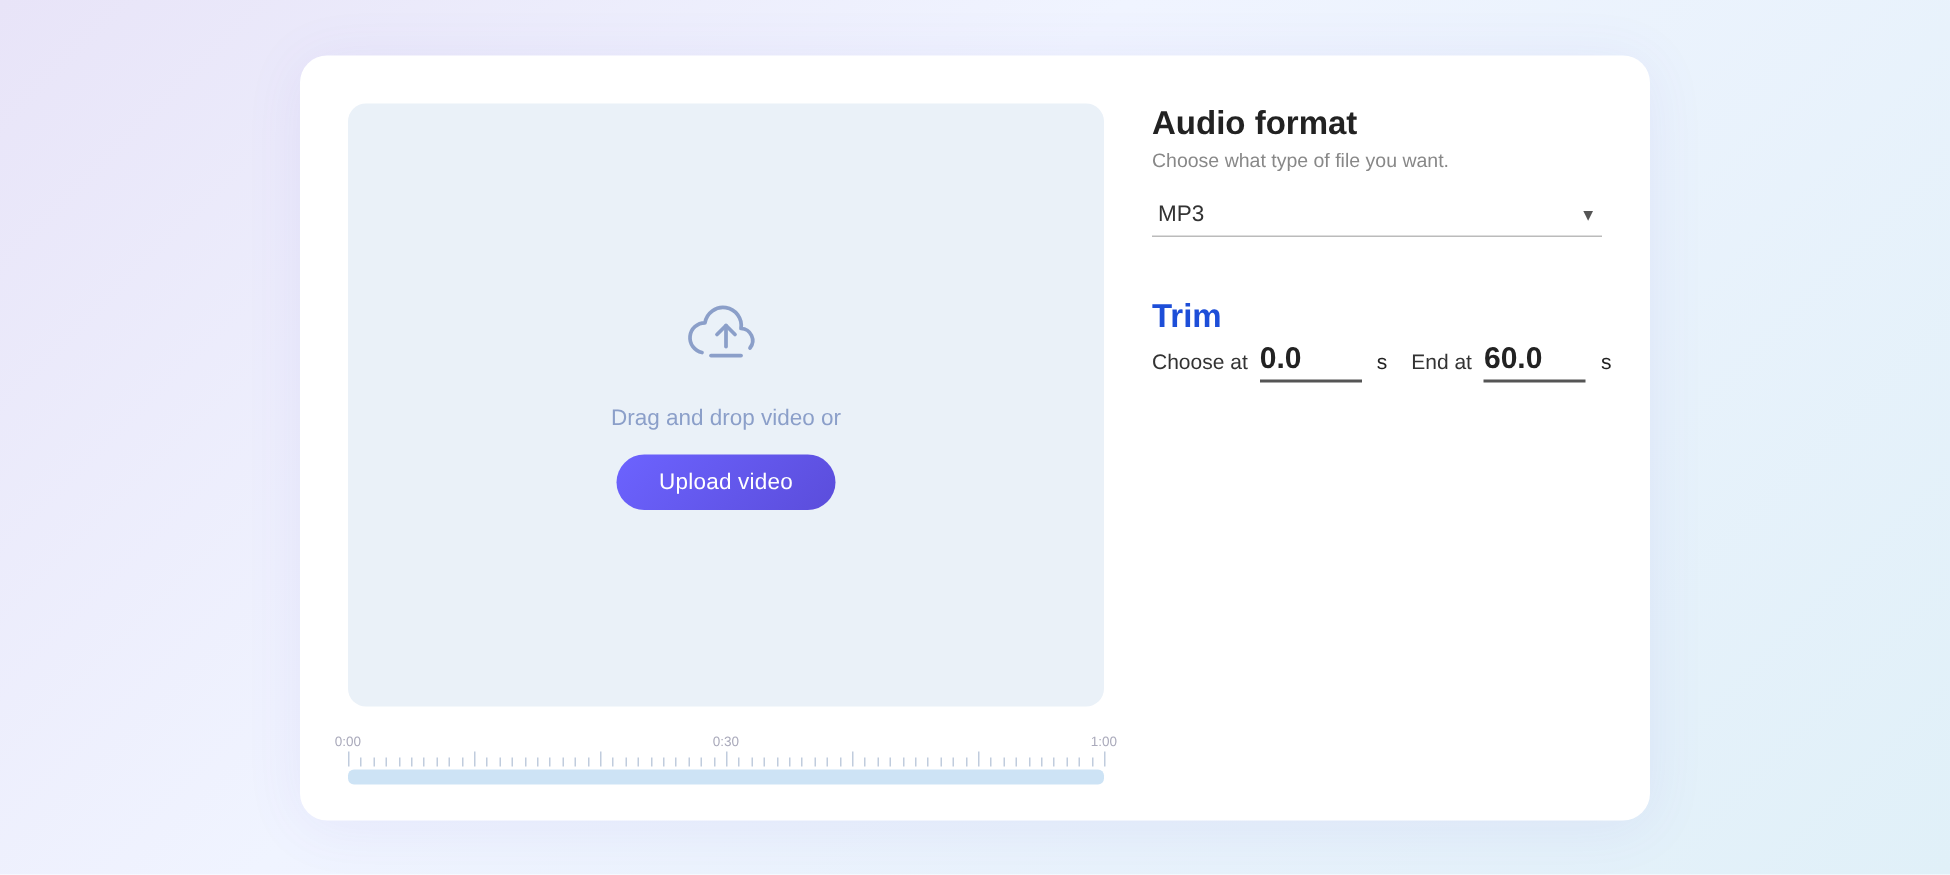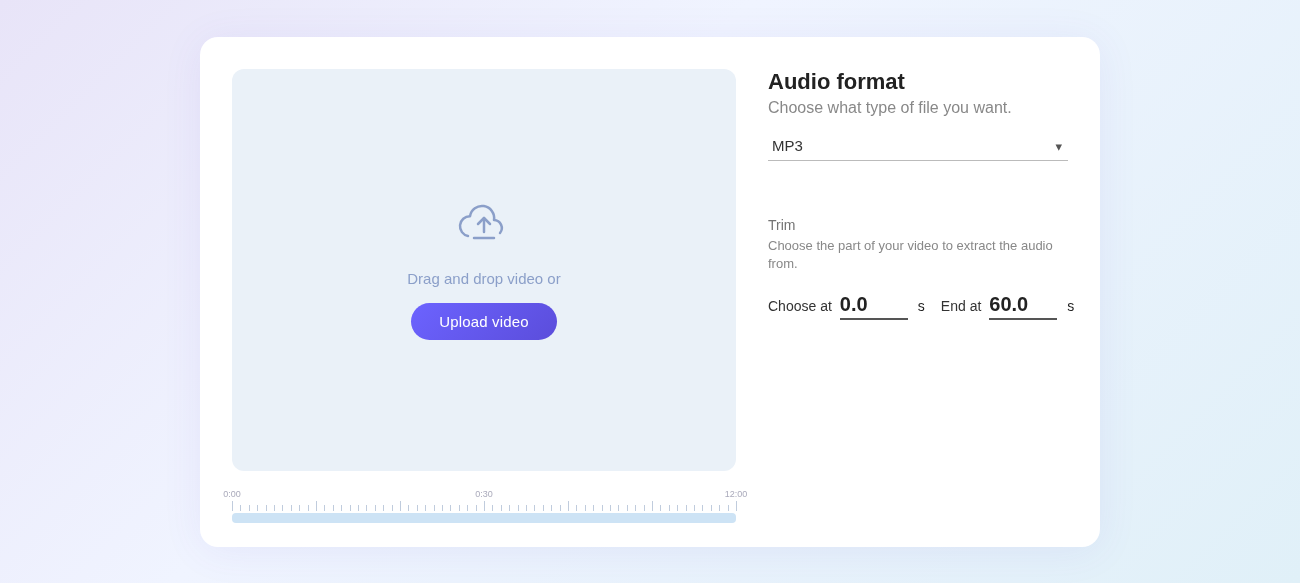--- a/index.html
+++ b/index.html
@@ -107,29 +107,29 @@
     }
 
     .section-title {
       font-size: 22px;
       font-weight: 700;
       color: #222;
       margin-bottom: 4px;
     }
 
     .section-desc {
-      font-size: 16px;
+      font-size: 13px;
       color: #888;
       margin-bottom: 14px;
     }
 
     .select-wrapper {
       position: relative;
       width: 100%;
-      margin-bottom: 44px;
+      margin-bottom: 28px;
     }
 
     .select-wrapper select {
       width: 100%;
       border: none;
       border-bottom: 1.5px solid #bbb;
       padding: 6px 4px;
       font-size: 15px;
       color: #333;
       background: #fff;
@@ -143,23 +143,23 @@
       position: absolute;
       right: 6px;
       top: 50%;
       transform: translateY(-50%);
       pointer-events: none;
       color: #555;
       font-size: 13px;
     }
 
     .trim-title {
-      font-size: 14px;
-      font-weight: 400;
-      color: #737373;
+      font-size: 22px;
+      font-weight: 700;
+      color: #1d4ed8;
       margin-bottom: 4px;
     }
 
     .trim-desc {
       font-size: 13px;
       color: #888;
       margin-bottom: 20px;
       line-height: 1.4;
     }
 
@@ -329,21 +329,21 @@
             <div class="tick-line tick-minor" style="left: 85%;"></div>
             <div class="tick-line tick-minor" style="left: 86.6667%;"></div>
             <div class="tick-line tick-minor" style="left: 88.3333%;"></div>
             <div class="tick-line tick-minor" style="left: 90%;"></div>
             <div class="tick-line tick-minor" style="left: 91.6667%;"></div>
             <div class="tick-line tick-minor" style="left: 93.3333%;"></div>
             <div class="tick-line tick-minor" style="left: 95%;"></div>
             <div class="tick-line tick-minor" style="left: 96.6667%;"></div>
             <div class="tick-line tick-minor" style="left: 98.3333%;"></div>
             <div class="tick-line tick-major" style="left: 100%;"></div>
-            <div class="ruler-text" style="left: 100%;">12:00</div>
+            <div class="ruler-text" style="left: 100%;">1:00</div>
           </div>
         <div class="timeline-bar"></div>
       </div>
     </div>
 
     <div class="controls-section">
 
       <div>
         <div class="section-title">Audio format</div>
         <div class="section-desc">Choose what type of file you want.</div>
@@ -354,21 +354,20 @@
             <option>AAC</option>
             <option>OGG</option>
             <option>FLAC</option>
           </select>
           <span class="select-arrow">▾</span>
         </div>
       </div>
 
       <div>
         <div class="trim-title">Trim</div>
-        <div class="trim-desc">Choose the part of your video to extract the audio from.</div>
 
         <div class="trim-row">
           <div class="trim-field-group">
             <span class="trim-label">Choose at</span>
             <input type="text" class="trim-input" value="0.0" style="">
             <span class="trim-unit">s</span>
           </div>
           <div class="trim-field-group">
             <span class="trim-label">End at</span>
             <input type="text" class="trim-input" value="60.0" style="">

